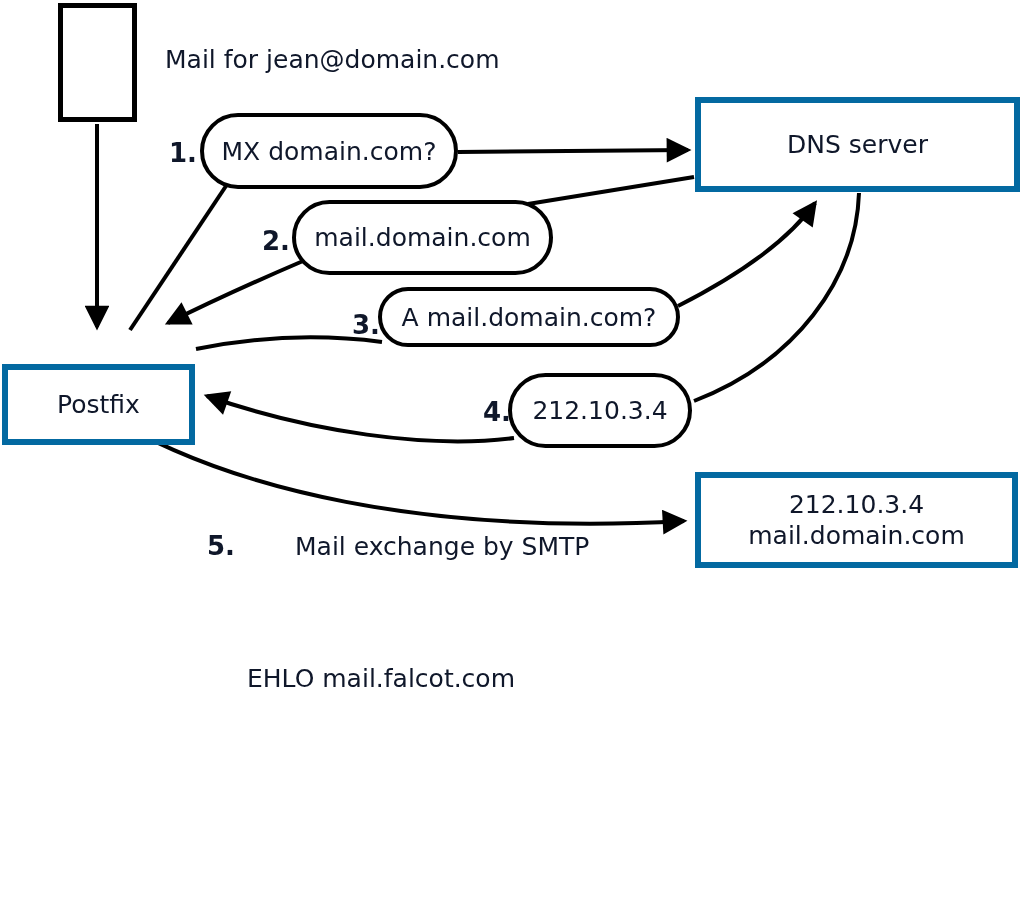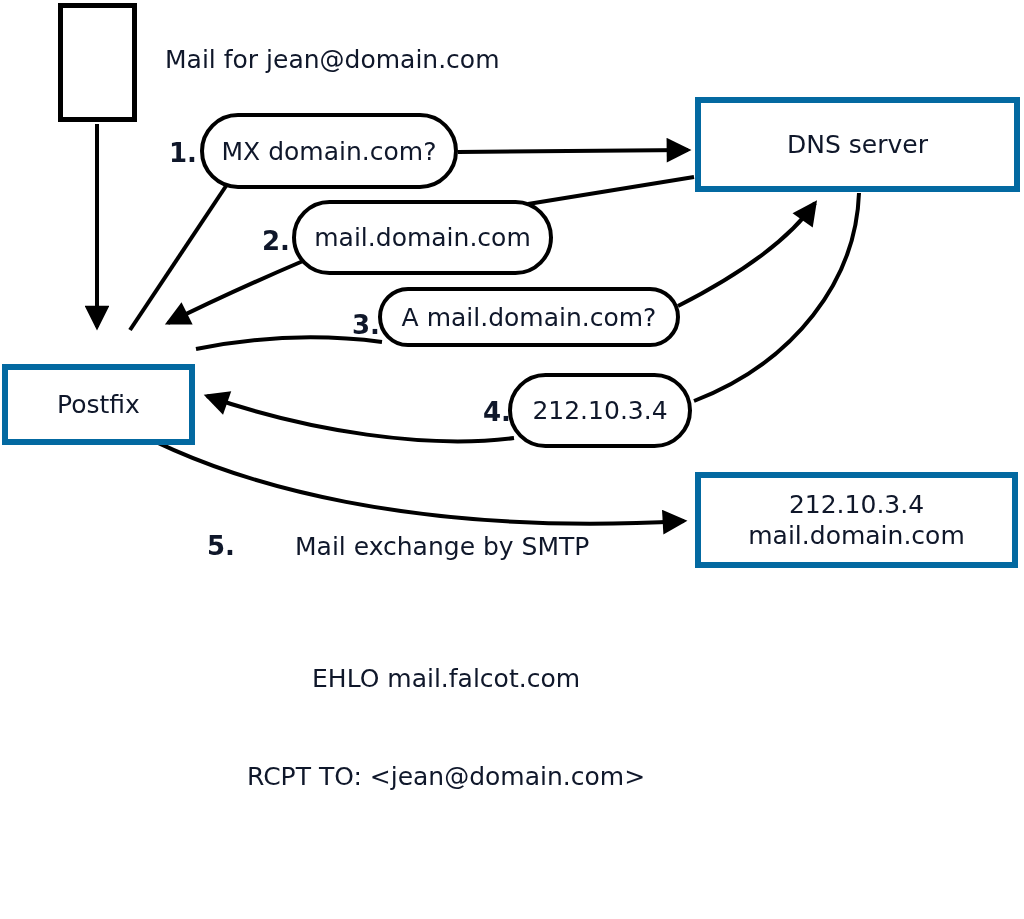--- a/index.html
+++ b/index.html
@@ -126,21 +126,20 @@
   <div class="stepnum" style="left:483px;top:397px;">4.</div>
   <div class="pill" style="left:508px;top:373px;width:184px;height:75px;">
     <span>212.10.3.4</span>
   </div>
 
   <div class="stepnum" style="left:207px;top:531px;">5.</div>
   <div class="note" style="left:251px;top:532px;margin-left:44px;">Mail exchange by SMTP</div>
 
   <div id="smtp-block">
     <div class="smtp-line">EHLO mail.falcot.com</div>
-    <div class="smtp-line">RCPT TO: &lt;jean@domain.com&gt;</div>
     
     
     
     
     
     
     
   </div>
 
 </div>

